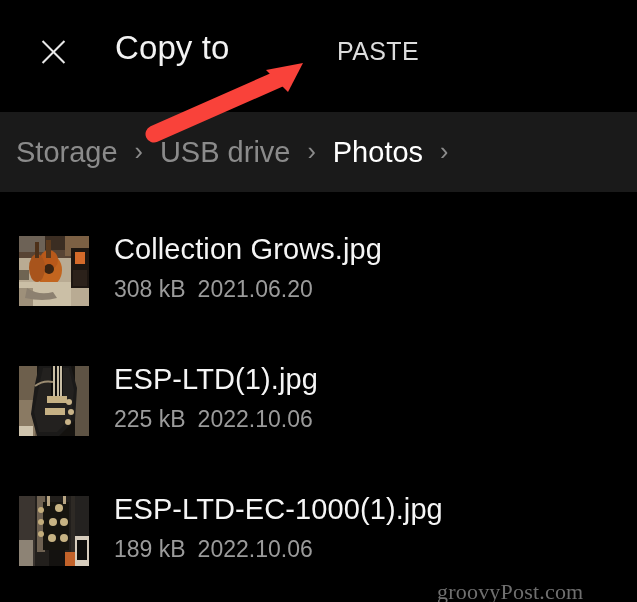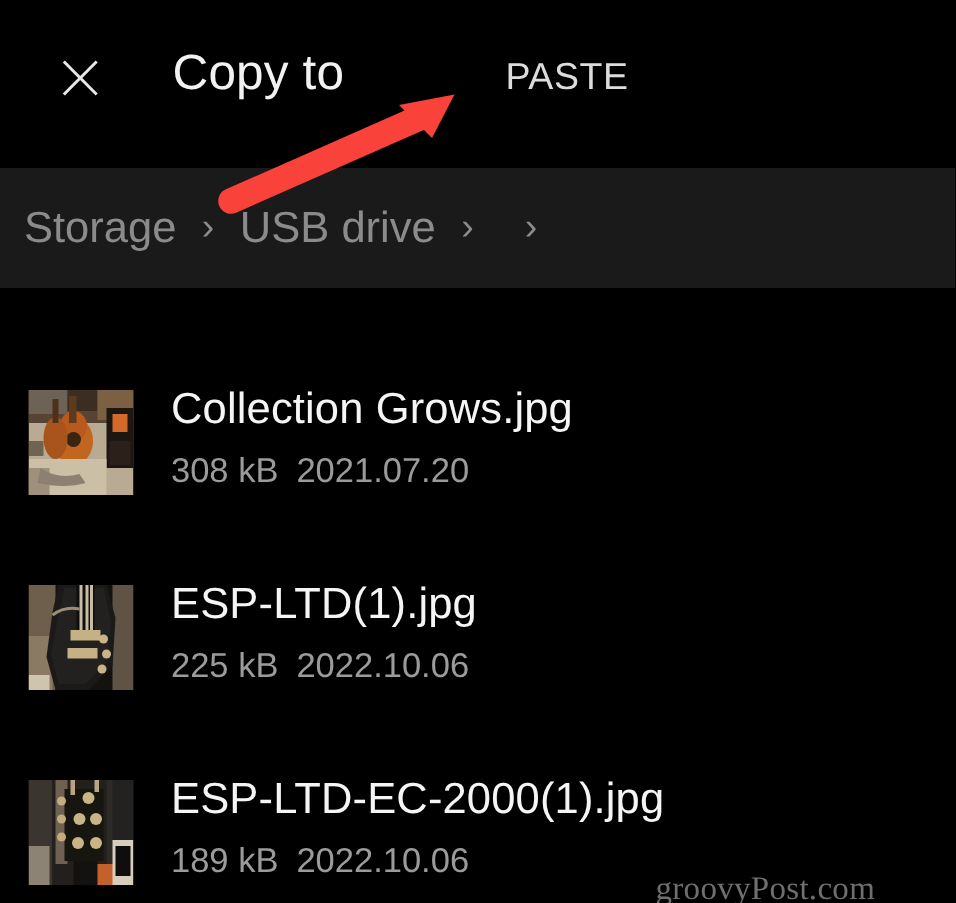--- a/index.html
+++ b/index.html
@@ -100,21 +100,21 @@
     line-height: 1;
     position: relative;
     top: -1px;
     font-weight: 300;
   }
 
   
   .file-list {
     position: absolute;
     left: 0;
-    top: 200px;
+    top: 176px;
     width: 612px;
   }
   .file-row {
     position: relative;
     height: 130px;
     width: 637px;
   }
   .thumb {
     position: absolute;
     left: 19px;
@@ -183,20 +183,21 @@
     <div class="title">Copy to</div>
 
     <div class="action paste">PASTE</div>
   </div>
 
   <div class="breadcrumb">
     <span class="crumb">Storage</span>
     <span class="crumb-sep">›</span>
     <span class="crumb">USB drive</span>
     <span class="crumb-sep">›</span>
+    <span class="crumb current">Photos</span>
     <span class="crumb-sep">›</span>
   </div>
 
   <div class="file-list">
 
     <div class="file-row">
       <div class="thumb">
         <svg width="70" height="70" viewBox="0 0 70 70" aria-hidden="true">
           <rect x="0" y="0" width="70" height="70" fill="#b9ab93"></rect>
           <rect x="0" y="0" width="70" height="22" fill="#584434"></rect>
@@ -213,21 +214,21 @@
           <ellipse cx="18" cy="32" rx="8" ry="14" fill="#a8541c"></ellipse>
           <rect x="16" y="6" width="4" height="16" fill="#4e3119"></rect>
           <rect x="0" y="46" width="52" height="24" fill="#cbbfa6"></rect>
           <rect x="0" y="52" width="14" height="18" fill="#9e907a"></rect>
           <path d="M8 52 Q20 60 34 56 L38 62 Q24 66 6 62 Z" fill="#8c8070"></path>
           <rect x="0" y="34" width="10" height="10" fill="#6f6452"></rect>
         </svg>
       </div>
       <div class="file-name">Collection Grows.jpg</div>
       <div class="file-meta">
-        <span>308 kB</span><span class="gap"></span><span>2021.07.20</span>
+        <span>308 kB</span><span class="gap"></span><span>2021.06.20</span>
       </div>
     </div>
 
     <div class="file-row">
       <div class="thumb">
         <svg width="70" height="70" viewBox="0 0 70 70" aria-hidden="true">
           <rect x="0" y="0" width="70" height="70" fill="#14120f"></rect>
           <rect x="0" y="0" width="18" height="70" fill="#6d5f4c"></rect>
           <rect x="0" y="34" width="16" height="36" fill="#8a7a63"></rect>
           <rect x="56" y="0" width="14" height="70" fill="#5e5344"></rect>
@@ -272,21 +273,21 @@
           <circle cx="45" cy="42" r="4" fill="#c8b484"></circle>
           <rect x="28" y="0" width="3" height="10" fill="#b8a583"></rect>
           <rect x="44" y="0" width="3" height="8" fill="#b8a583"></rect>
           <rect x="30" y="54" width="16" height="16" fill="#141210"></rect>
           <rect x="46" y="56" width="14" height="14" fill="#c2622a"></rect>
           <rect x="56" y="0" width="14" height="40" fill="#242220"></rect>
           <rect x="56" y="40" width="14" height="30" fill="#d7cdbd"></rect>
           <rect x="58" y="44" width="10" height="20" fill="#0f0e0c"></rect>
         </svg>
       </div>
-      <div class="file-name">ESP-LTD-EC-2000(1).jpg</div>
+      <div class="file-name">ESP-LTD-EC-1000(1).jpg</div>
       <div class="file-meta">
         <span>189 kB</span><span class="gap"></span><span>2022.10.06</span>
       </div>
     </div>
 
   </div>
 
   <div class="watermark">groovyPost.com</div>
 
   <svg class="arrow-overlay" width="637" height="602" viewBox="0 0 637 602">

